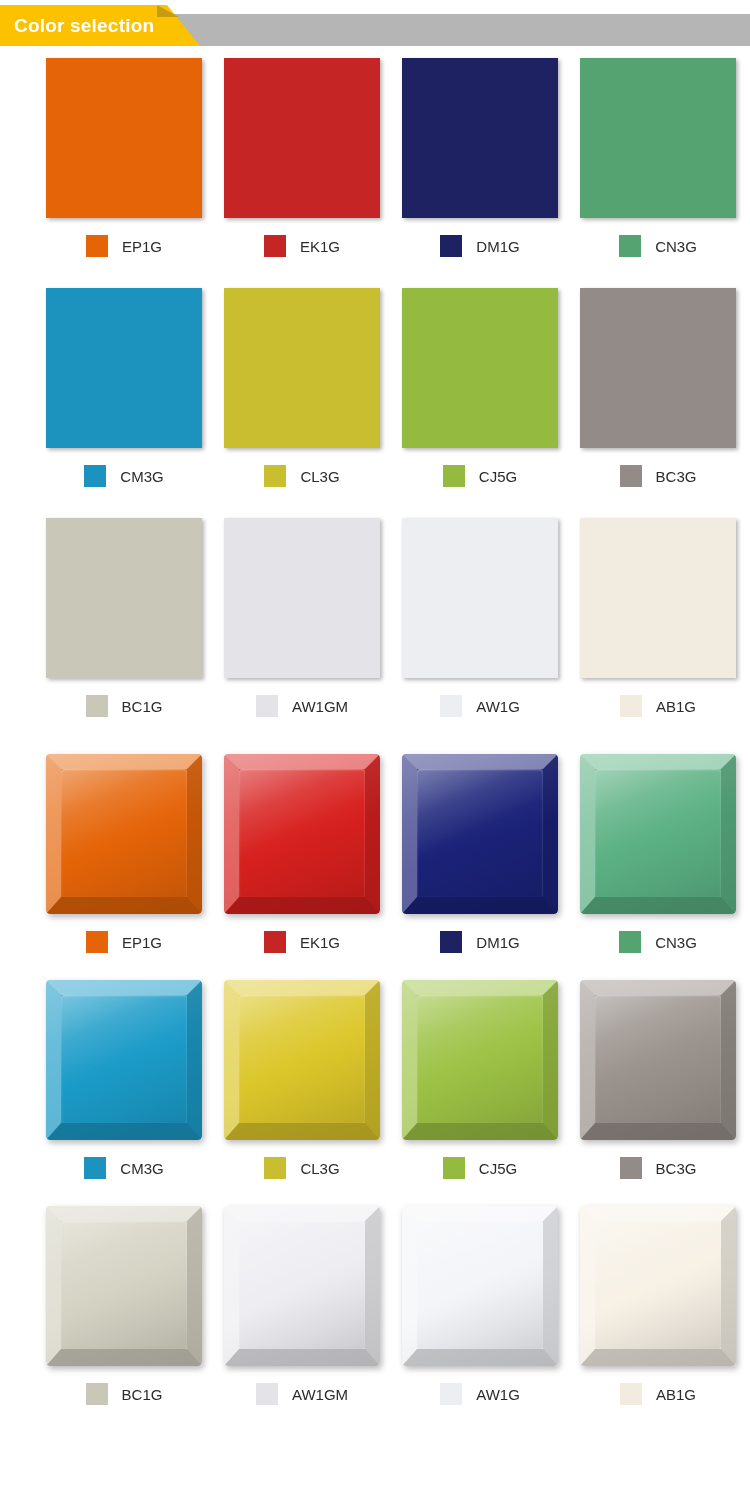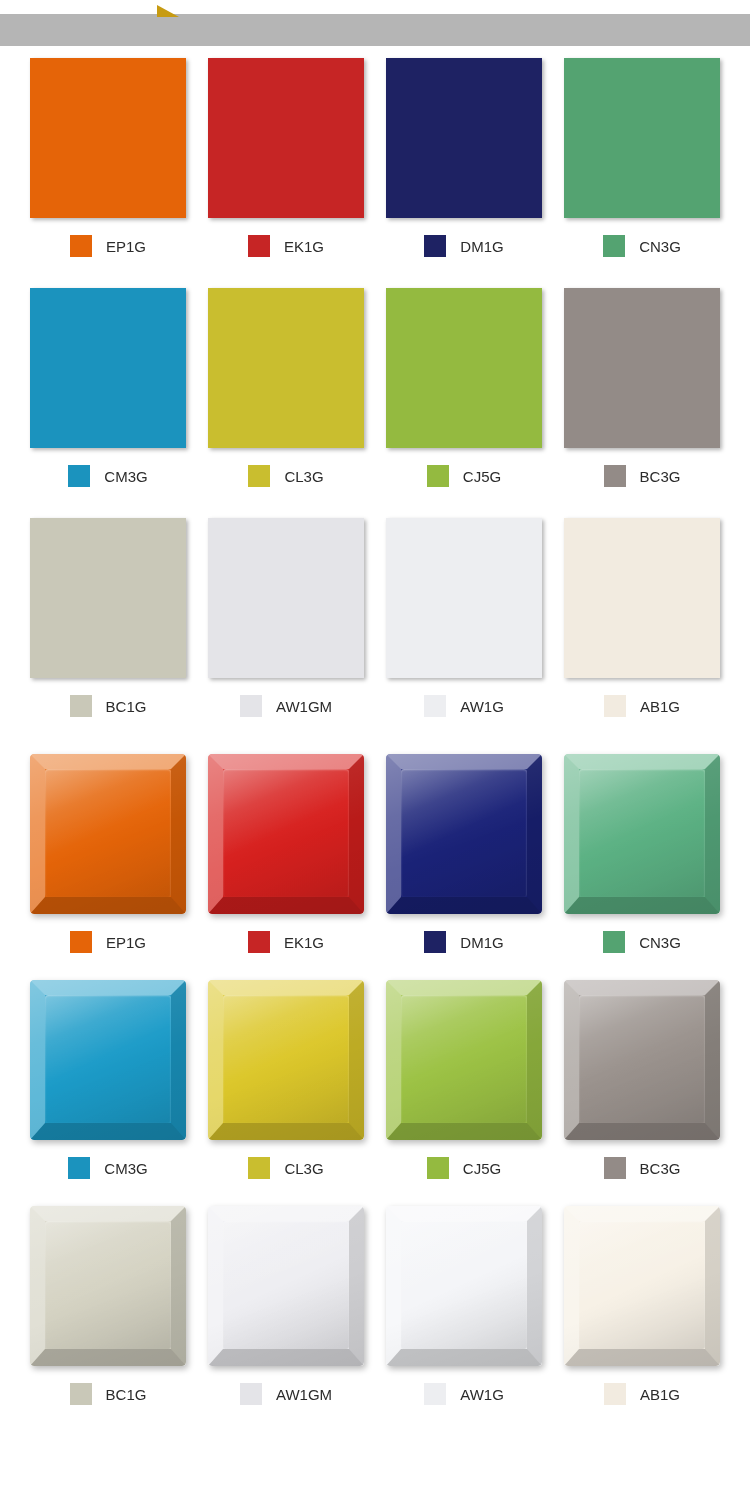--- a/index.html
+++ b/index.html
@@ -51,21 +51,21 @@
     font-size: 19px;
     font-weight: bold;
     letter-spacing: 0.2px;
     padding-left: 14px;
     white-space: nowrap;
   }
 
   
   .section {
     width: 676px;
-    padding: 0 28px;
+    padding: 0 44px;
   }
   .section-flat { padding-top: 8px; }
   .section-bevel { padding-top: 36px; }
 
   .grid-row {
     display: flex;
     justify-content: space-between;
     width: 694px;
   }
 
@@ -155,20 +155,23 @@
   }
 
   .row-gap { height: 30px; }
   .row-gap-bevel { height: 26px; }
 </style>
 </head>
 <body>
 
 <div class="header">
   <div class="header-graybar"></div>
+  <div class="header-ribbon">
+    <span class="header-title">Color selection</span>
+  </div>
   <div class="header-fold"></div>
 </div>
 
 <div id="sections-root">
     <div class="section section-flat">
       <div class="grid-row">
         <div class="cell">
           <div class="swatch-flat" style="background: rgb(229, 100, 8);"></div>
           <div class="label-row">
             <span class="label-chip" style="background: rgb(229, 100, 8);"></span>

